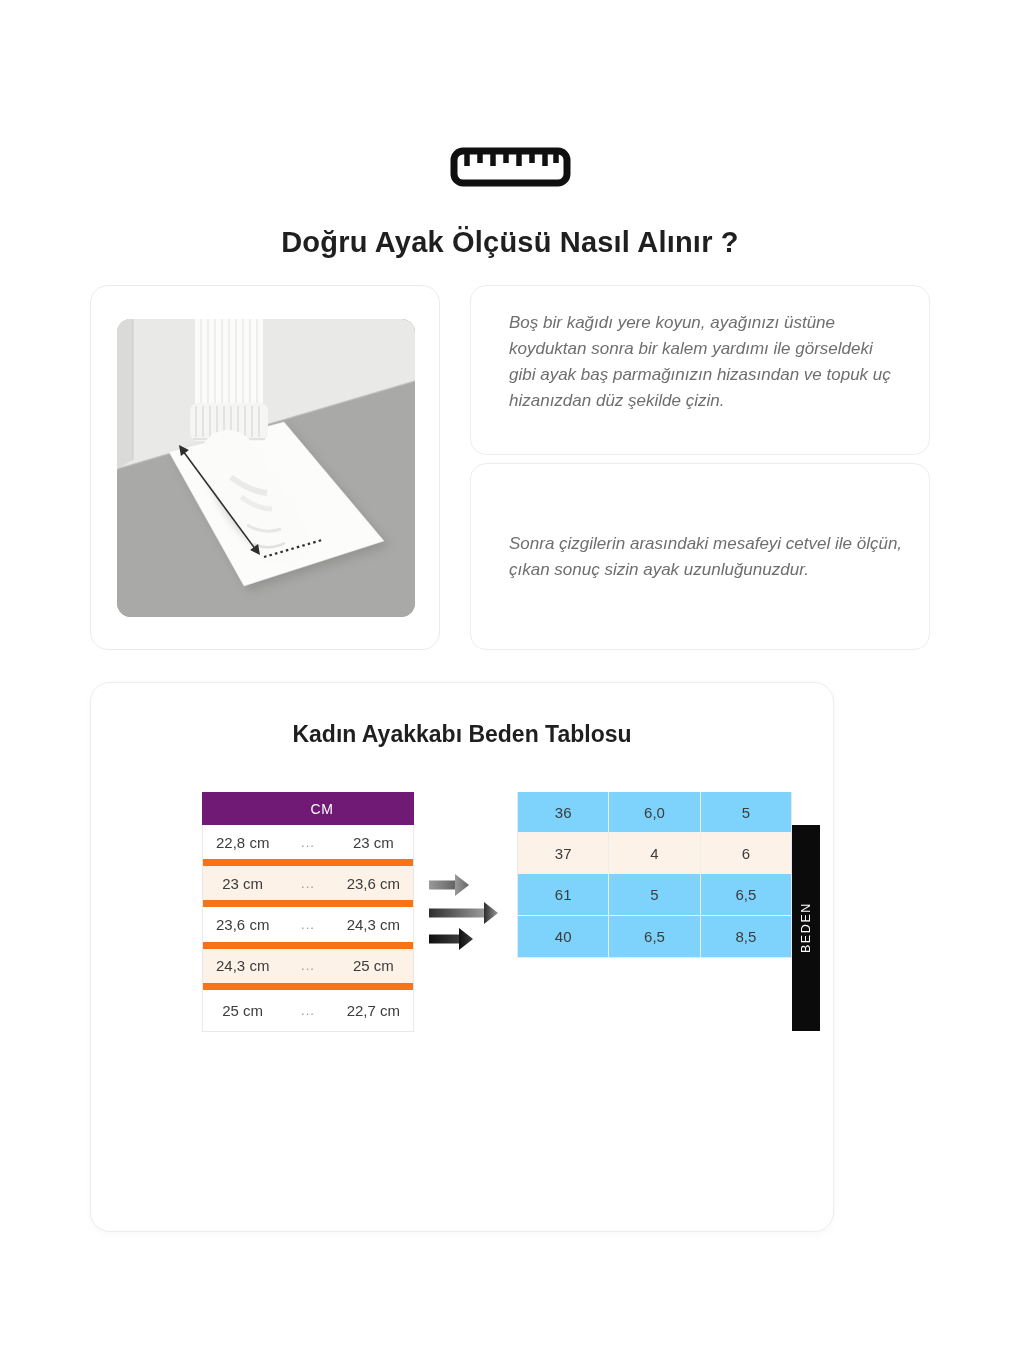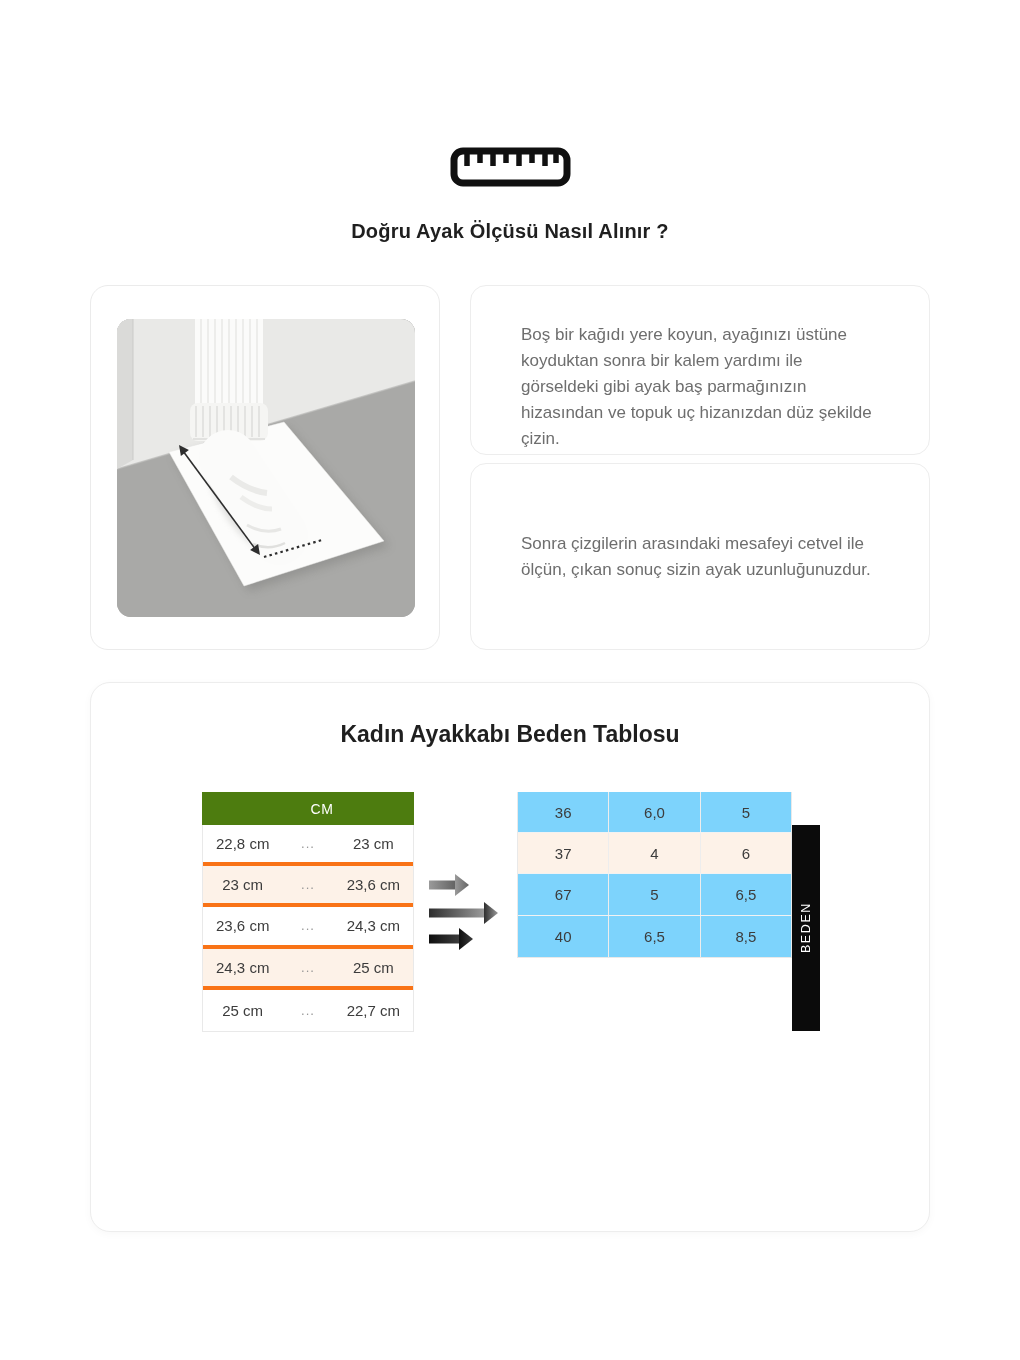--- a/index.html
+++ b/index.html
@@ -1,52 +1,52 @@
 <!DOCTYPE html>
 <html lang="tr"><head>
 <meta charset="utf-8">
 <style>
   html,body{margin:0;padding:0;background:#ffffff;}
   .page{position:relative;width:1020px;height:1360px;background:#ffffff;
         font-family:"Liberation Sans",sans-serif;overflow:hidden;}
 
   
   .ruler{position:absolute;left:0;right:0;top:147px;display:flex;justify-content:center;}
-  .main-title{position:absolute;left:0;right:0;top:220px;margin:0;text-align:center;
-              font-size:20px;font-weight:700;color:#1f1f1f;letter-spacing:.2px;}
+  .main-title{position:absolute;left:0;right:0;top:220px;margin:6px;text-align:center;
+              font-size:29px;font-weight:700;color:#1f1f1f;letter-spacing:.2px;}
 
   
   .howto{position:absolute;left:90px;top:285px;width:840px;height:365px;}
   .photo-card{position:absolute;left:0;top:0;width:350px;height:365px;background:#fff;
               border:1px solid #ebebeb;border-radius:18px;box-sizing:border-box;}
   .photo{position:absolute;left:26px;top:33px;width:298px;height:298px;border-radius:14px;
          overflow:hidden;background:#a9a9a7;}
   .steps{position:absolute;left:380px;top:0;width:460px;height:365px;display:flex;
          flex-direction:column;gap:8px;}
   .step-card{box-sizing:border-box;background:#fff;border:1px solid #ededed;border-radius:16px;
              color:#6e6e6e;font-size:17px;line-height:26px;}
   .step-card.s1{height:170px;padding:20px 32px 0 34px;}
   .step-card.s2{flex:1;display:flex;align-items:center;padding:0 16px 0 34px;}
-  .step-card p{margin:16px;}
+  .step-card p{margin:4px;font-style:italic;}
 
   
-  .size-card{position:absolute;left:90px;top:682px;width:840px;height:550px;box-sizing:border-box;
+  .size-card{position:absolute;left:90px;top:682px;width:744px;height:550px;box-sizing:border-box;
              border:1px solid #ededed;border-radius:20px;background:#fff;
              box-shadow:0 2px 8px rgba(0,0,0,.03);}
   .size-title{margin:0;position:absolute;left:0;right:0;top:38px;text-align:center;
               font-size:23px;font-weight:700;color:#1f1f1f;}
   .tables{position:absolute;left:0;top:109px;width:100%;height:240px;}
 
-  .t-head{height:33px;background:#4d7c0f;color:#ffffff;font-size:14px;font-weight:500;
+  .t-head{height:33px;background:#701a75;color:#ffffff;font-size:14px;font-weight:500;
           letter-spacing:.5px;display:flex;align-items:center;justify-content:center;padding-left:28px;}
   .t-body{border:1px solid #e9e9e9;border-top:none;box-sizing:border-box;background:#fff;}
 
   .cm-table{position:absolute;left:111px;top:0;width:212px;}
   .cm-row{display:flex;align-items:center;height:41.2px;font-size:15px;color:#3c3c3c;
-          background:#fff;border-bottom:4px solid #f97316;box-sizing:border-box;}
+          background:#fff;border-bottom:7px solid #f97316;box-sizing:border-box;}
   .cm-row:last-child{border-bottom:none;}
   .cm-row .v{flex:1.55;text-align:center;}
   .cm-row .dots{flex:1;text-align:center;color:#979797;font-size:13px;letter-spacing:1px;}
 
   .size-table{position:absolute;left:426px;top:0;width:275px;}
   .size-table .t-head span{flex:1;text-align:center;}
   .sz-row{display:flex;height:41.2px;font-size:15px;color:#3c3c3c;background:#7dd3fc;
           border-bottom:1px solid #f2f2f2;box-sizing:border-box;}
   .sz-row:last-child{border-bottom:none;}
   .sz-row span{flex:1;display:flex;align-items:center;justify-content:center;
@@ -232,21 +232,21 @@
             <span>36</span>
             <span>6,0</span>
             <span>5</span>
           </div>
           <div class="sz-row alt">
             <span>37</span>
             <span>4</span>
             <span>6</span>
           </div>
           <div class="sz-row">
-            <span>67</span>
+            <span>61</span>
             <span>5</span>
             <span>6,5</span>
           </div>
           <div class="sz-row">
             <span>40</span>
             <span>6,5</span>
             <span>8,5</span>
           </div>
         </div>
       </div>

